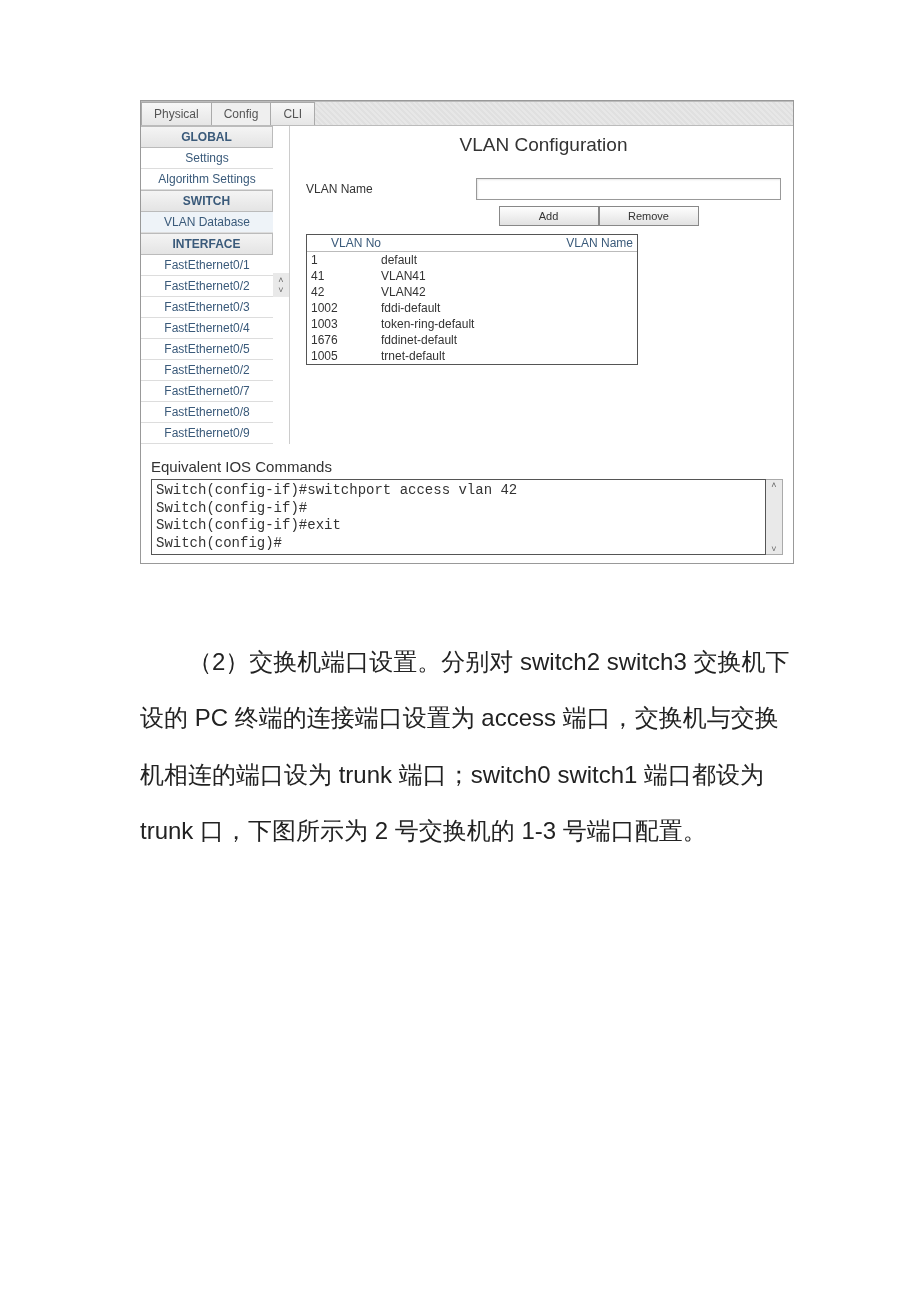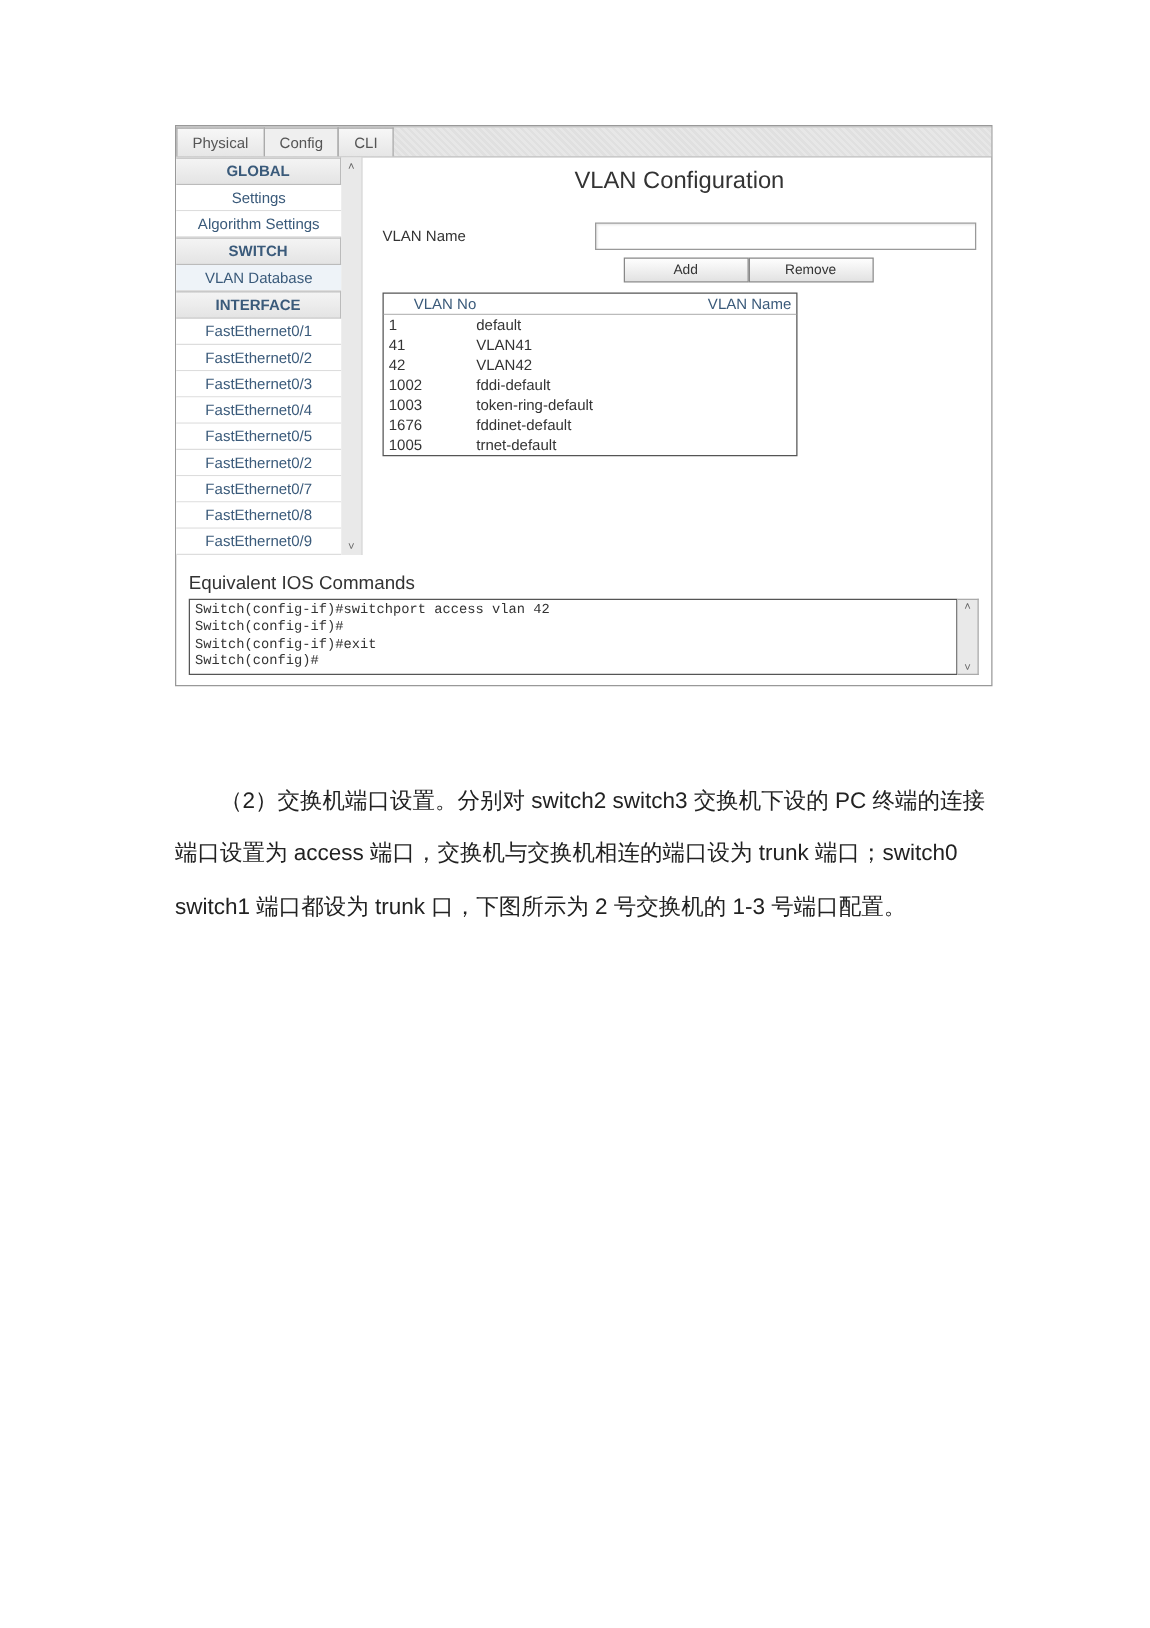--- a/index.html
+++ b/index.html
@@ -60,20 +60,21 @@
     background: #efefef;
     border-top: 1px solid #aaa;
   }
 
   .body {
     display: flex;
   }
   .sidebar-wrap {
     display: flex;
     border-right: 1px solid #ccc;
+    align-items: center;
   }
   .sidebar {
     width: 132px;
     background: #fff;
   }
   .side-header {
     text-align: center;
     font-weight: bold;
     color: #3a5a7a;
     padding: 3px 0;
@@ -160,42 +161,42 @@
     color: #333;
     margin: 14px 0 4px 0;
   }
   .ios-wrap {
     display: flex;
   }
   .ios-box {
     flex: 1;
     border: 1px solid #555;
     font-family: "Courier New", monospace;
-    font-size: 11px;
+    font-size: 14px;
     color: #333;
     padding: 2px 4px;
     line-height: 1.25;
     white-space: pre;
   }
   .ios-scroll {
     width: 16px;
     background: #e9e9e9;
     display: flex;
     flex-direction: column;
     justify-content: space-between;
     align-items: center;
     font-size: 9px;
     color: #666;
     border: 1px solid #aaa;
     border-left: none;
   }
 
   .doc-text {
     margin-top: 70px;
-    font-size: 18px;
+    font-size: 24px;
     line-height: 2.35;
     color: #222;
     text-indent: 2em;
   }
 </style>
 </head>
 <body>
 
 <div class="page">
 

